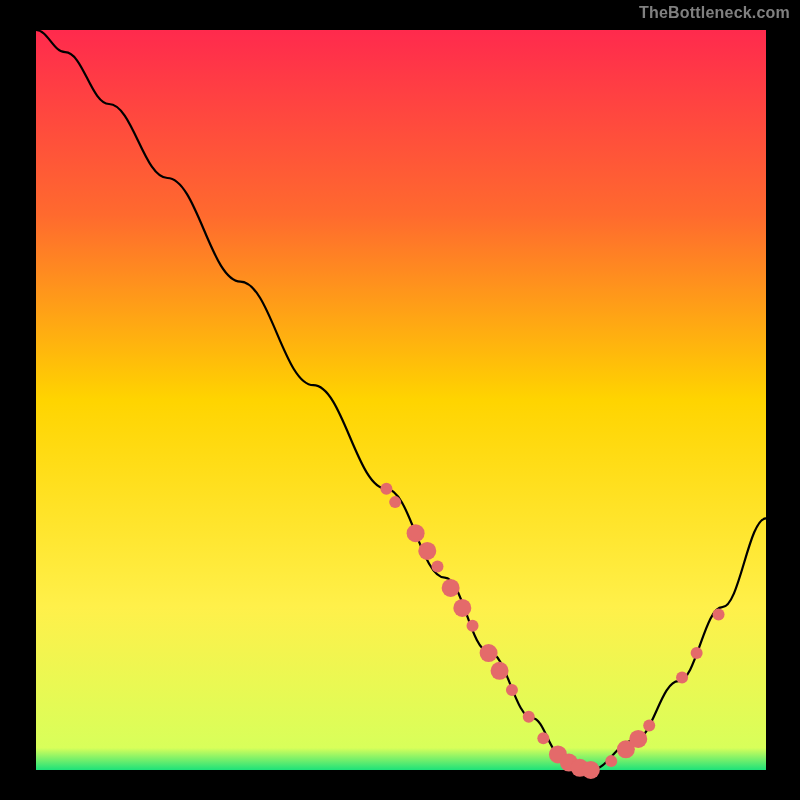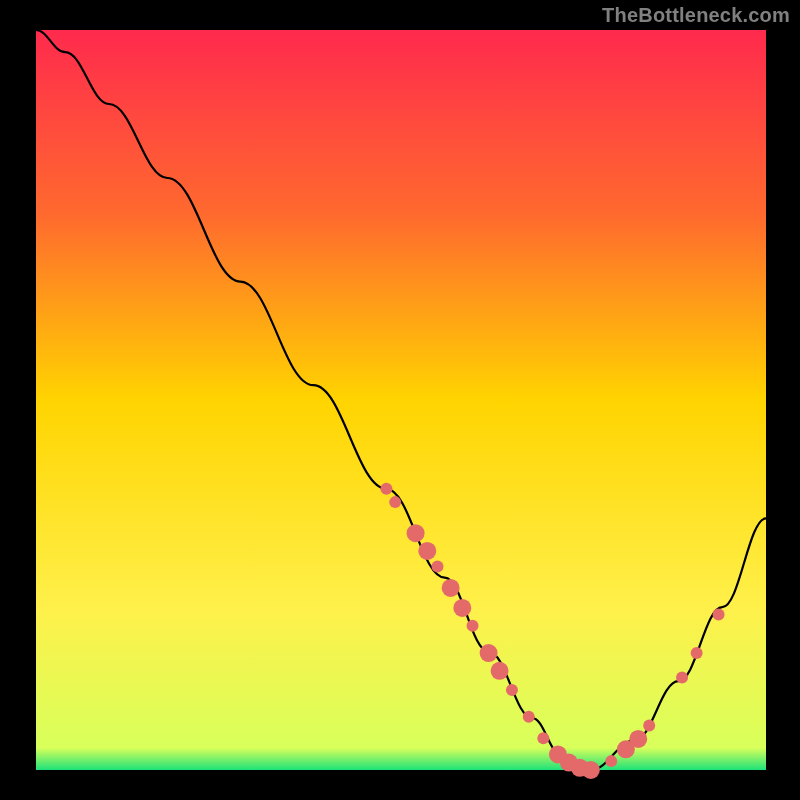--- a/index.html
+++ b/index.html
@@ -1,17 +1,17 @@
 <!DOCTYPE html>
 <html><head>
 <meta charset="utf-8">
 <style>
   html,body{margin:0;padding:0;width:800px;height:800px;background:#000;overflow:hidden;font-family:Arial,Helvetica,sans-serif}
   .wrap{position:relative;width:800px;height:800px}
-  .attrib{position:absolute;top:4px;right:10px;color:#808080;font-size:20px;font-weight:600;letter-spacing:.2px}
+  .attrib{position:absolute;top:4px;right:10px;color:#808080;font-size:16px;font-weight:600;letter-spacing:.2px}
   svg{display:block}
 </style>
 </head>
 <body>
 <div class="wrap">
   <div class="attrib">TheBottleneck.com</div>
   <svg id="chart-svg" width="800" height="800" viewBox="0 0 800 800">
     <defs>
       <linearGradient id="bg-grad" x1="0" y1="0" x2="0" y2="1">
           <stop offset="0%" stop-color="#ff2a4d"></stop>

